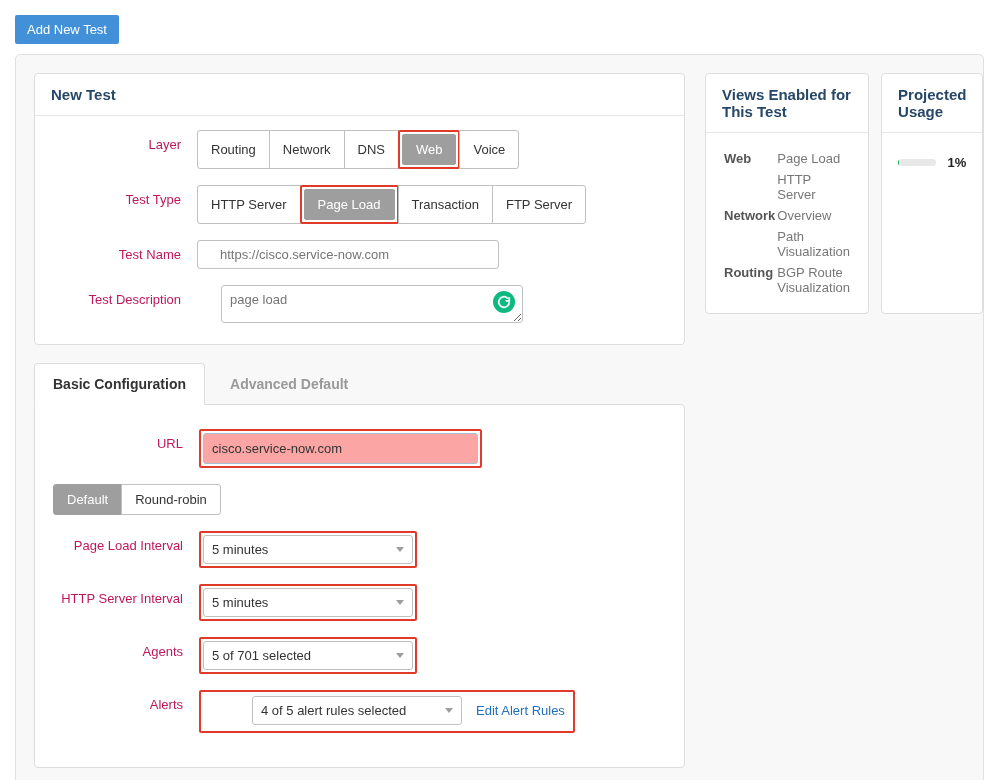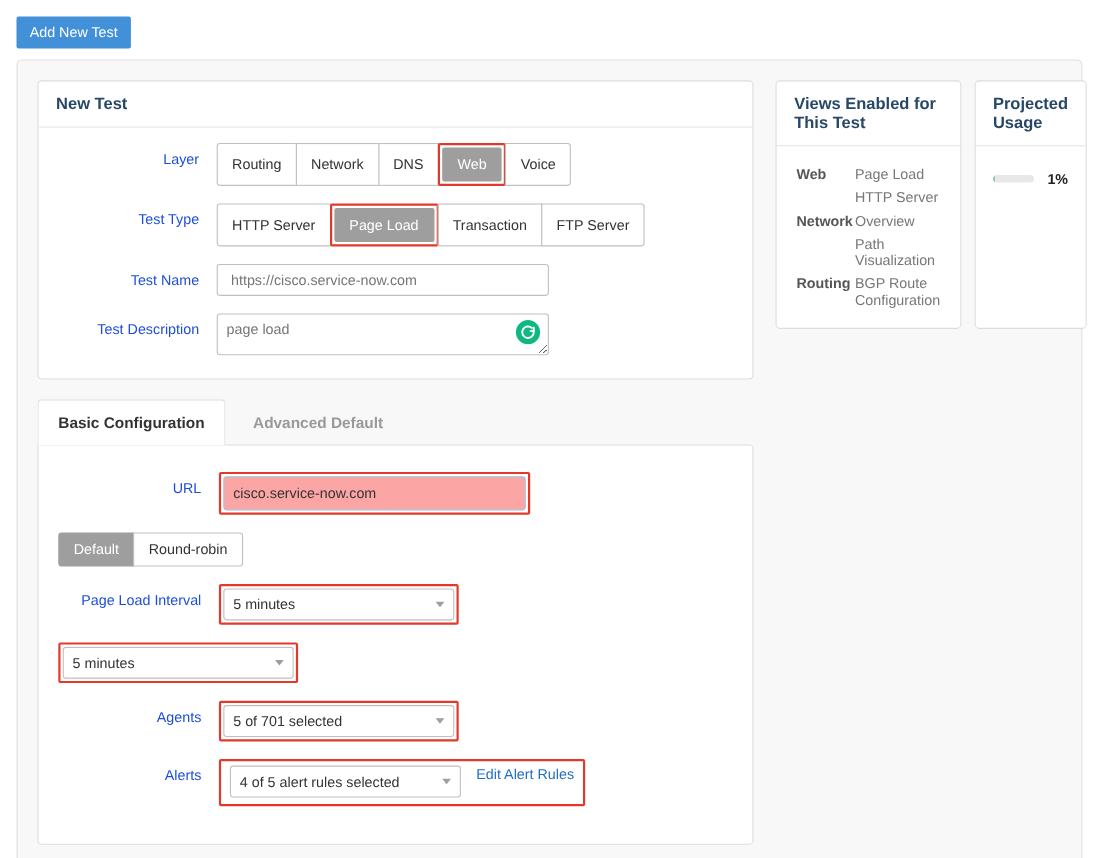--- a/index.html
+++ b/index.html
@@ -61,21 +61,21 @@
   .form-row {
     display: flex;
     align-items: flex-start;
     margin-bottom: 16px;
   }
   .form-label {
     width: 146px;
     text-align: right;
     padding-right: 16px;
     padding-top: 7px;
-    color: #1d4ed8;
+    color: #be185d;
   }
   .form-control-wrap {
     flex: 0 0 auto;
   }
   .seg-group {
     display: inline-flex;
   }
   .seg-btn {
     background: #fff;
     border: 1px solid #c0c0c0;
@@ -87,21 +87,21 @@
   }
   .seg-btn:first-child { margin-left: 0; border-radius: 3px 0 0 3px; }
   .seg-btn:last-child { border-radius: 0 3px 3px 0; }
   .seg-btn.active {
     background: #9e9e9e;
     color: #fff;
     border-color: #9e9e9e;
   }
   .text-input {
     width: 302px;
-    padding: 6px 12px;
+    padding: 6px 22px;
     border: 1px solid #c0c0c0;
     border-radius: 3px;
     font-size: 13px;
     background: #fff;
   }
   .textarea-wrap {
     position: relative;
     width: 302px;
   }
   .textarea {
@@ -289,21 +289,21 @@
             </div>
           </div>
 
           <div class="form-row">
             <div class="form-label">Test Name</div>
             <div class="form-control-wrap">
               <input class="text-input" placeholder="https://cisco.service-now.com" style="">
             </div>
           </div>
 
-          <div class="form-row" style="margin-bottom:4px;">
+          <div class="form-row" style="margin-bottom:4px;gap:24px;">
             <div class="form-label">Test Description</div>
             <div class="form-control-wrap">
               <div class="textarea-wrap">
                 <textarea class="textarea" placeholder="page load" style=""></textarea>
                 <div class="grammar-icon">
                   <svg width="14" height="14" viewBox="0 0 24 24" fill="none" stroke="#fff" stroke-width="3" stroke-linecap="round">
                       <path d="M21 12a9 9 0 1 1-3-6.7"></path>
                       <path d="M21 5v5h-5"></path>
                     </svg>
                 </div>
@@ -345,20 +345,21 @@
             <span class="red-box">
               <div class="select-box">
                 <span>5 minutes</span>
                 <span class="caret"></span>
               </div>
             </span>
           </div>
         </div>
 
         <div class="form-row">
+          <div class="form-label">HTTP Server Interval</div>
           <div class="form-control-wrap">
             <span class="red-box">
               <div class="select-box">
                 <span>5 minutes</span>
                 <span class="caret"></span>
               </div>
             </span>
           </div>
         </div>
 
@@ -371,21 +372,21 @@
                 <span class="caret"></span>
               </div>
             </span>
           </div>
         </div>
 
         <div class="form-row">
           <div class="form-label">Alerts</div>
           <div class="form-control-wrap">
             <div class="red-box" style="display:inline-block;padding:4px 8px 6px;">
-              <div style="display:flex;">
+              <div style="display:flex;align-items:center;margin-left:43px;">
                 <div class="select-box">
                   <span>4 of 5 alert rules selected</span>
                   <span class="caret"></span>
                 </div>
                 <span class="edit-link">Edit Alert Rules</span>
               </div>
             </div>
           </div>
         </div>
 
@@ -410,21 +411,21 @@
             <tr>
               <td class="views-cat">Network</td>
               <td>Overview</td>
             </tr>
             <tr>
               <td></td>
               <td>Path Visualization</td>
             </tr>
             <tr>
               <td class="views-cat">Routing</td>
-              <td>BGP Route Configuration</td>
+              <td>BGP Route Visualization</td>
             </tr>
           </tbody>
             </table>
         </div>
       </div>
 
       <div class="panel">
         <div class="panel-title">Projected Usage</div>
         <div class="panel-body">
           <div class="progress-wrap">

